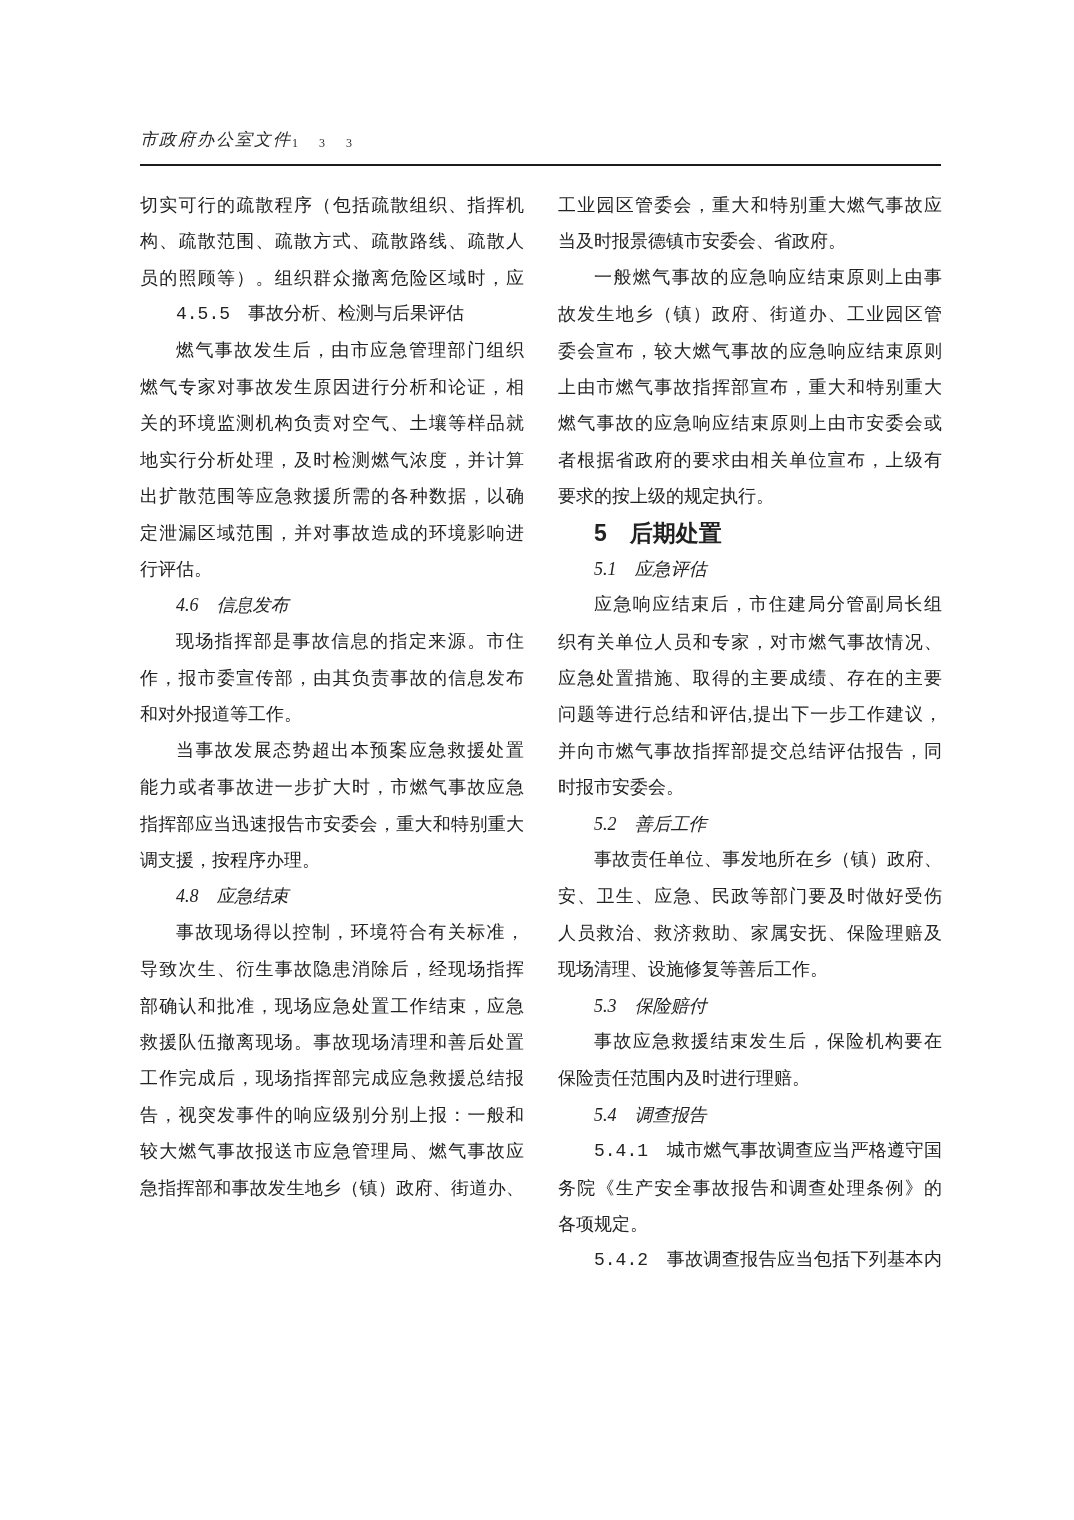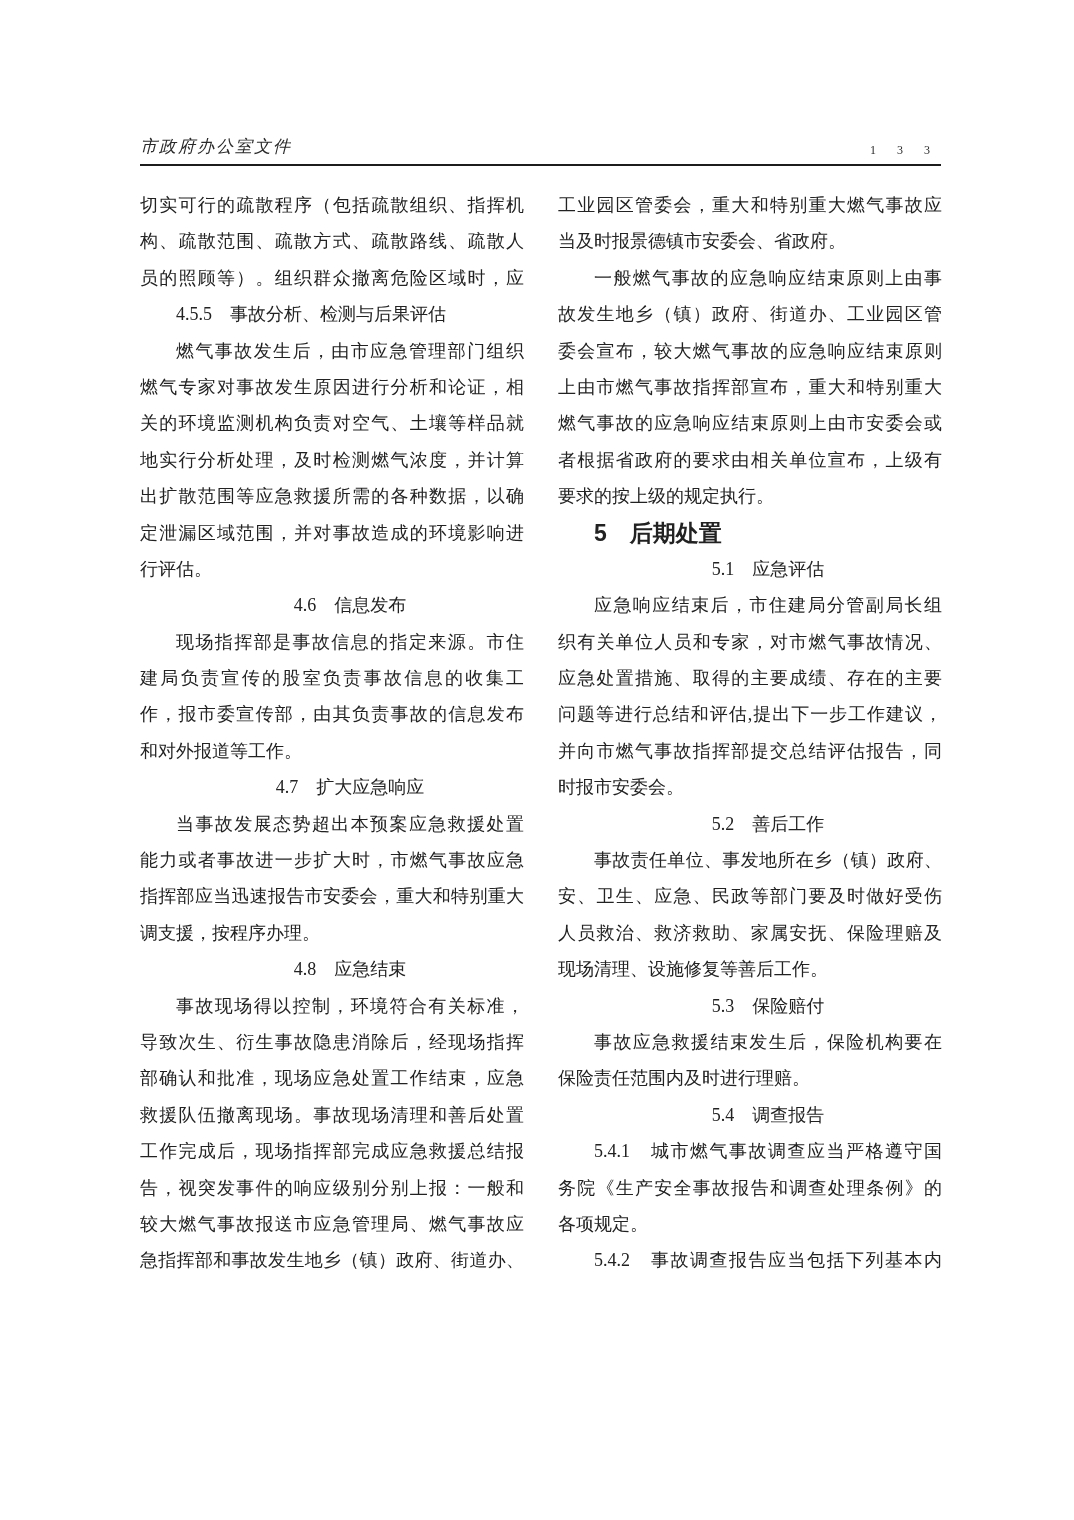--- a/index.html
+++ b/index.html
@@ -13,23 +13,23 @@
     color: #1f1f1f;
   }
   .header {
     position: absolute;
     left: 140px;
     top: 128px;
     width: 801px;
     height: 38px;
     box-sizing: border-box;
     display: flex;
-    justify-content: space-between;
+    justify-content: flex-start;
     align-items: flex-end;
-    padding-bottom: 6px;
+    padding-bottom: 13px;
     border-bottom: 2px solid #1c1c1c;
   }
   .header .title {
     font-size: 17px;
     letter-spacing: 2px;
     font-style: italic;
     color: #2a2a2a;
   }
   .header .pageno {
     font-size: 12px;
@@ -53,24 +53,24 @@
     white-space: nowrap;
     overflow: visible;
     color: #222222;
   }
   .line.j {
     white-space: normal;
     text-align: justify;
     text-align-last: justify;
     text-justify: inter-character;
   }
-  .line.pi, .line.kai, .line.bold { text-indent: 36px; }
+  .line.pi, .line.kai, .line.bold { text-indent: 36px; font-family: Liberation Mono, monospace; }
   .line.kai {
+    font-style: italic;
     font-family: "Liberation Serif", "DejaVu Serif", serif;
-    text-align: center;
   }
   .line.bold {
     font-style: normal;
     font-weight: bold;
     font-size: 23px;
     font-family: "Liberation Sans", "DejaVu Sans", sans-serif;
   }
 </style>
 </head>
 <body>
@@ -88,24 +88,22 @@
         <div class="line pi">4.5.5　事故分析、检测与后果评估</div>
         <div class="line pi j">燃气事故发生后，由市应急管理部门组织</div>
         <div class="line p j">燃气专家对事故发生原因进行分析和论证，相</div>
         <div class="line p j">关的环境监测机构负责对空气、土壤等样品就</div>
         <div class="line p j">地实行分析处理，及时检测燃气浓度，并计算</div>
         <div class="line p j">出扩散范围等应急救援所需的各种数据，以确</div>
         <div class="line p j">定泄漏区域范围，并对事故造成的环境影响进</div>
         <div class="line p">行评估。</div>
         <div class="line kai">4.6　信息发布</div>
         <div class="line pi j">现场指挥部是事故信息的指定来源。市住</div>
-        <div class="line p j">建局负责宣传的股室负责事故信息的收集工</div>
         <div class="line p j">作，报市委宣传部，由其负责事故的信息发布</div>
         <div class="line p">和对外报道等工作。</div>
-        <div class="line kai">4.7　扩大应急响应</div>
         <div class="line pi j">当事故发展态势超出本预案应急救援处置</div>
         <div class="line p j">能力或者事故进一步扩大时，市燃气事故应急</div>
         <div class="line p j">指挥部应当迅速报告市安委会，重大和特别重大</div>
         <div class="line p">调支援，按程序办理。</div>
         <div class="line kai">4.8　应急结束</div>
         <div class="line pi j">事故现场得以控制，环境符合有关标准，</div>
         <div class="line p j">导致次生、衍生事故隐患消除后，经现场指挥</div>
         <div class="line p j">部确认和批准，现场应急处置工作结束，应急</div>
         <div class="line p j">救援队伍撤离现场。事故现场清理和善后处置</div>
         <div class="line p j">工作完成后，现场指挥部完成应急救援总结报</div>

